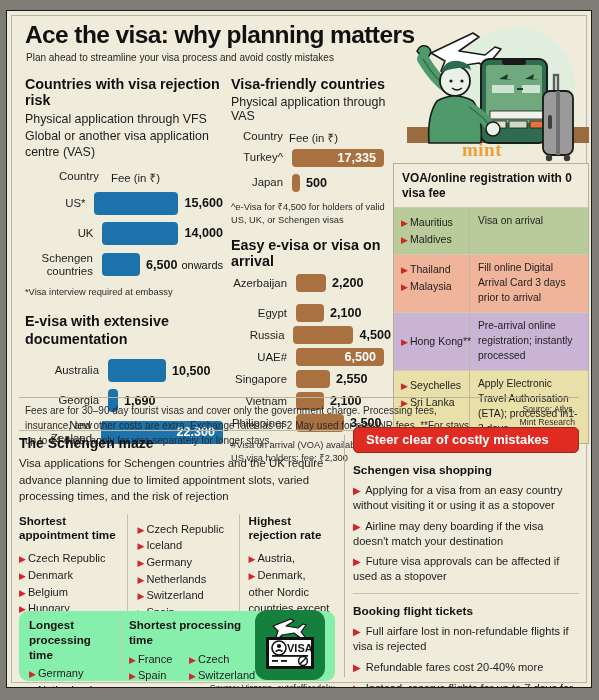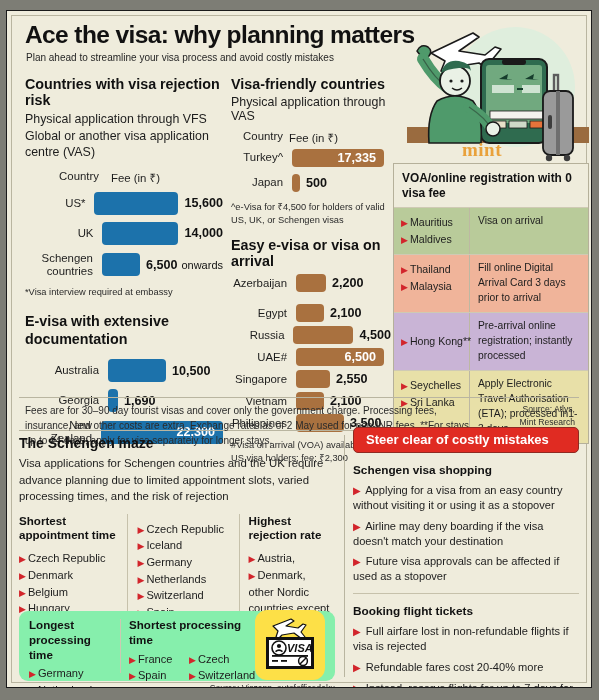--- a/index.html
+++ b/index.html
@@ -72,21 +72,21 @@
   .maze .mi{font-size:11.4px;color:#1d1d1d;line-height:1.45;margin-top:4px;width:312px;}
   .cols{display:flex;margin-top:9px;justify-content:space-between;}
   .cols .col{padding-right:8px;}
   .cols .col.sep{border-left:1px solid #c6c1ab;padding-left:9px;}
   .colh{font-size:11.6px;font-weight:bold;color:#111;line-height:1.28;}
   .li{font-size:11.1px;color:#1d1d1d;line-height:1.5;white-space:nowrap;}
 
   .lowbox{position:absolute;left:12px;top:600px;width:316px;height:70px;background:#86efac;border-radius:9px;}
   .lowbox .c{position:absolute;top:7px;}
   .lowbox .sepline{position:absolute;left:101px;top:8px;width:1px;height:54px;background:#cdc8b2;}
-  .badge{position:absolute;left:248px;top:599px;width:70px;height:70px;border-radius:12px;background:#fde047;font-style:italic;}
+  .badge{position:absolute;left:248px;top:599px;width:70px;height:70px;border-radius:12px;background:#15803d;}
   .srcbot{position:absolute;left:176px;top:672px;width:152px;text-align:right;font-size:8.6px;color:#2b2b2b;}
 
   
   .steer{position:absolute;left:346px;top:416px;right:12px;bottom:10px;}
   .redbar{background:#e02b22;border:1px solid #8f2a22;border-radius:5px;color:#fff;font-size:13px;font-weight:bold;padding:4px 0 5px 12px;box-sizing:border-box;width:100%;}
   .sgrp{margin-top:10px;}
   .sgrp .gh{font-size:11.8px;font-weight:bold;color:#111;}
   .sline{font-size:11.1px;color:#1d1d1d;line-height:1.34;margin-top:6px;}
   .sline .tri{font-size:10px;}
   .divline{border-top:1px solid #c6c1ab;margin-top:9px;}

